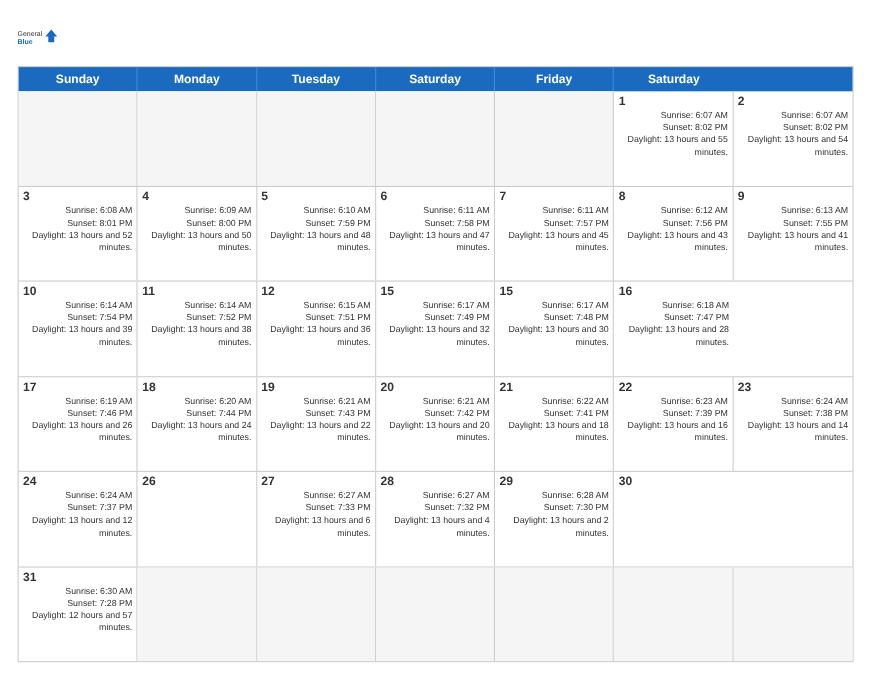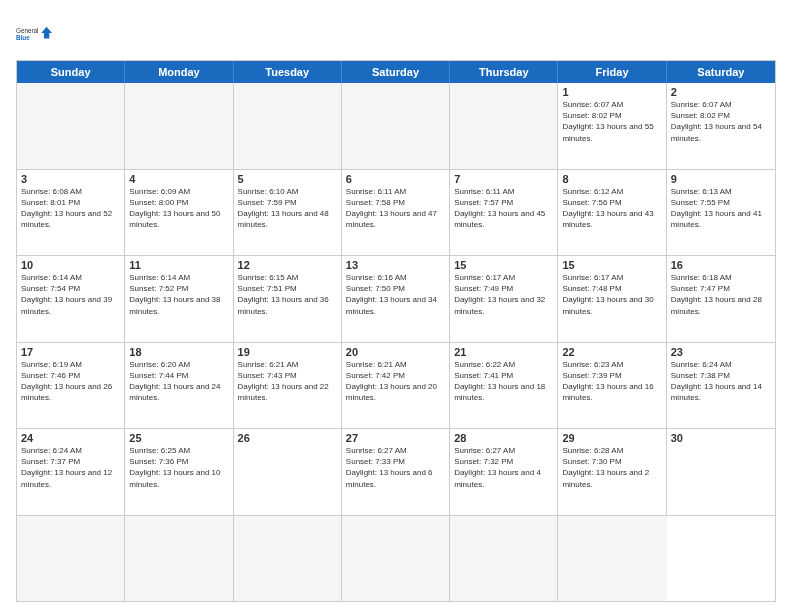--- a/index.html
+++ b/index.html
@@ -92,20 +92,21 @@
     .day-num {
       font-size: 11px;
       font-weight: bold;
       margin-bottom: 1px;
       display: block;
     }
     .sun-info {
       font-size: 8px;
       line-height: 1.4;
       color: #333;
+      text-align: right;
     }
   </style>
 </head>
 <body>
 
 <div class="page">
   <div class="header">
     <div class="logo">
       <svg class="logo-icon" viewBox="0 0 80 40" width="80" height="40">
   <text x="0" y="17" font-size="14" font-family="Arial" fill="#333" font-weight="normal">General</text>
@@ -118,21 +119,20 @@
       <div class="location"></div>
     </div>
   </div>
 
   <div class="calendar">
     <div class="cal-header">
     <div class="cal-header-cell">Sunday</div>
         <div class="cal-header-cell">Monday</div>
         <div class="cal-header-cell">Tuesday</div>
         <div class="cal-header-cell">Saturday</div>
-        <div class="cal-header-cell">Thursday</div>
         <div class="cal-header-cell">Friday</div>
         <div class="cal-header-cell">Saturday</div>
       </div>
     <div class="cal-body">
     <div class="cal-row">
           <div class="cal-cell empty"></div>
           <div class="cal-cell empty"></div>
           <div class="cal-cell empty"></div>
           <div class="cal-cell empty"></div>
           <div class="cal-cell empty"></div>
@@ -182,24 +182,20 @@
           </div>
           <div class="cal-cell">
             <span class="day-num">11</span>
             <div class="sun-info">Sunrise: 6:14 AM<br>Sunset: 7:52 PM<br>Daylight: 13 hours and 38 minutes.</div>
           </div>
           <div class="cal-cell">
             <span class="day-num">12</span>
             <div class="sun-info">Sunrise: 6:15 AM<br>Sunset: 7:51 PM<br>Daylight: 13 hours and 36 minutes.</div>
           </div>
           <div class="cal-cell">
-            <span class="day-num">13</span>
-            <div class="sun-info">Sunrise: 6:16 AM<br>Sunset: 7:50 PM<br>Daylight: 13 hours and 34 minutes.</div>
-          </div>
-          <div class="cal-cell">
             <span class="day-num">15</span>
             <div class="sun-info">Sunrise: 6:17 AM<br>Sunset: 7:49 PM<br>Daylight: 13 hours and 32 minutes.</div>
           </div>
           <div class="cal-cell">
             <span class="day-num">15</span>
             <div class="sun-info">Sunrise: 6:17 AM<br>Sunset: 7:48 PM<br>Daylight: 13 hours and 30 minutes.</div>
           </div>
           <div class="cal-cell">
             <span class="day-num">16</span>
             <div class="sun-info">Sunrise: 6:18 AM<br>Sunset: 7:47 PM<br>Daylight: 13 hours and 28 minutes.</div>
@@ -234,43 +230,43 @@
             <span class="day-num">23</span>
             <div class="sun-info">Sunrise: 6:24 AM<br>Sunset: 7:38 PM<br>Daylight: 13 hours and 14 minutes.</div>
           </div>
         </div>
         <div class="cal-row">
           <div class="cal-cell">
             <span class="day-num">24</span>
             <div class="sun-info">Sunrise: 6:24 AM<br>Sunset: 7:37 PM<br>Daylight: 13 hours and 12 minutes.</div>
           </div>
           <div class="cal-cell">
-            <span class="day-num">25</span>
-            <div class="sun-info">Sunrise: 6:25 AM<br>Sunset: 7:36 PM<br>Daylight: 13 hours and 10 minutes.</div>
-          </div>
-          <div class="cal-cell">
             <span class="day-num">26</span>
           </div>
           <div class="cal-cell">
             <span class="day-num">27</span>
             <div class="sun-info">Sunrise: 6:27 AM<br>Sunset: 7:33 PM<br>Daylight: 13 hours and 6 minutes.</div>
           </div>
           <div class="cal-cell">
             <span class="day-num">28</span>
             <div class="sun-info">Sunrise: 6:27 AM<br>Sunset: 7:32 PM<br>Daylight: 13 hours and 4 minutes.</div>
           </div>
           <div class="cal-cell">
             <span class="day-num">29</span>
             <div class="sun-info">Sunrise: 6:28 AM<br>Sunset: 7:30 PM<br>Daylight: 13 hours and 2 minutes.</div>
           </div>
           <div class="cal-cell">
             <span class="day-num">30</span>
           </div>
         </div>
         <div class="cal-row">
+          <div class="cal-cell">
+            <span class="day-num">31</span>
+            <div class="sun-info">Sunrise: 6:30 AM<br>Sunset: 7:28 PM<br>Daylight: 12 hours and 57 minutes.</div>
+          </div>
           <div class="cal-cell empty"></div>
           <div class="cal-cell empty"></div>
           <div class="cal-cell empty"></div>
           <div class="cal-cell empty"></div>
           <div class="cal-cell empty"></div>
           <div class="cal-cell empty"></div>
         </div>
       </div>
   </div>
 </div>

